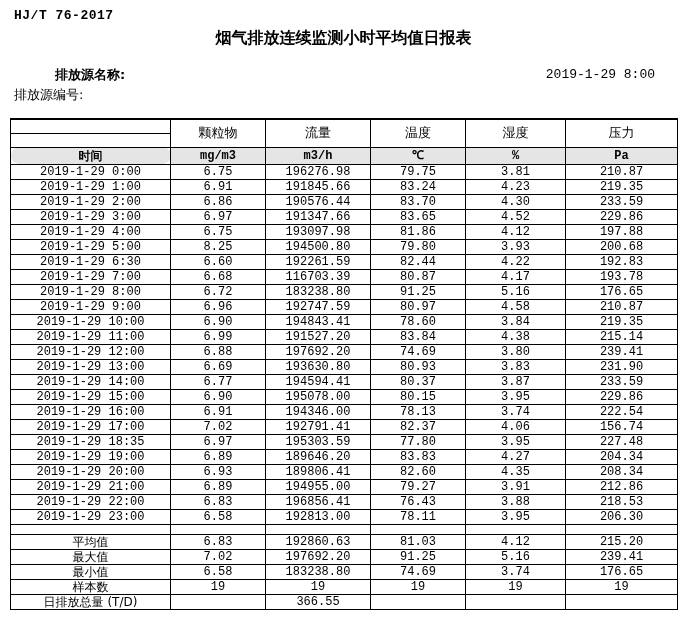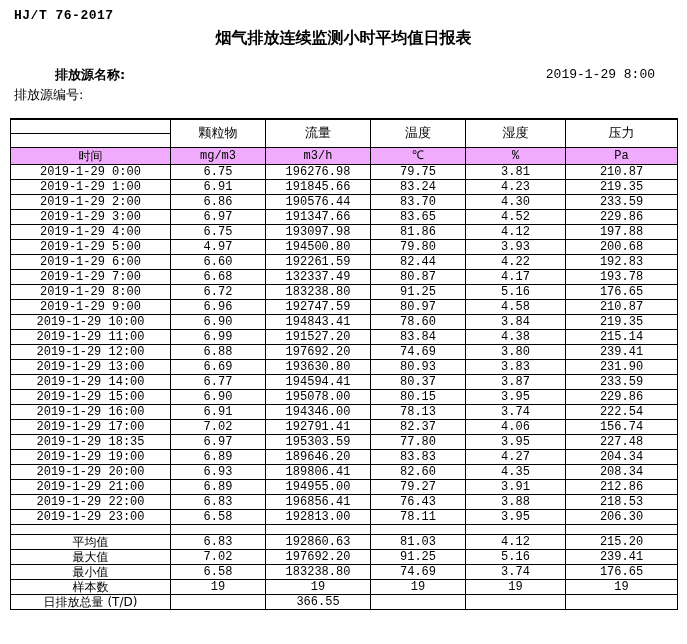--- a/index.html
+++ b/index.html
@@ -41,25 +41,25 @@
     height: 15px;
     padding: 0 2px;
     text-align: center;
     vertical-align: middle;
     font-size: 12px;
     line-height: 14px;
     font-family: "Liberation Mono", "DejaVu Sans Mono", monospace;
     white-space: nowrap;
     overflow: hidden;
   }
-  table.report td.cn { font-family: "DejaVu Sans", sans-serif; }
+  table.report td.cn { font-family: "DejaVu Sans", sans-serif; border-radius: 12px; }
   tr.colhead td { font-size: 13px; height: 14px; }
   tr.units td { height: 17px; }
   tr.spacer td { height: 10px; }
-  .green { background: #f0abfc; }
+  .green { background: #e5e5e5; font-weight: bold; }
 </style>
 </head>
 <body>
 
 <div class="page">
   <div class="doc-code">HJ/T 76-2017</div>
   <div class="title">烟气排放连续监测小时平均值日报表</div>
   <div class="meta-name">排放源名称:</div>
   <div class="meta-id">排放源编号:</div>
   <div class="meta-date">2019-1-29 8:00</div>
@@ -130,38 +130,38 @@
         <tr>
           <td>2019-1-29 4:00</td>
           <td>6.75</td>
           <td>193097.98</td>
           <td>81.86</td>
           <td>4.12</td>
           <td>197.88</td>
         </tr>
         <tr>
           <td>2019-1-29 5:00</td>
-          <td>4.97</td>
+          <td>8.25</td>
           <td>194500.80</td>
           <td>79.80</td>
           <td>3.93</td>
           <td>200.68</td>
         </tr>
         <tr>
-          <td>2019-1-29 6:00</td>
+          <td>2019-1-29 6:30</td>
           <td>6.60</td>
           <td>192261.59</td>
           <td>82.44</td>
           <td>4.22</td>
           <td>192.83</td>
         </tr>
         <tr>
           <td>2019-1-29 7:00</td>
           <td>6.68</td>
-          <td>132337.49</td>
+          <td>116703.39</td>
           <td>80.87</td>
           <td>4.17</td>
           <td>193.78</td>
         </tr>
         <tr>
           <td>2019-1-29 8:00</td>
           <td>6.72</td>
           <td>183238.80</td>
           <td>91.25</td>
           <td>5.16</td>

